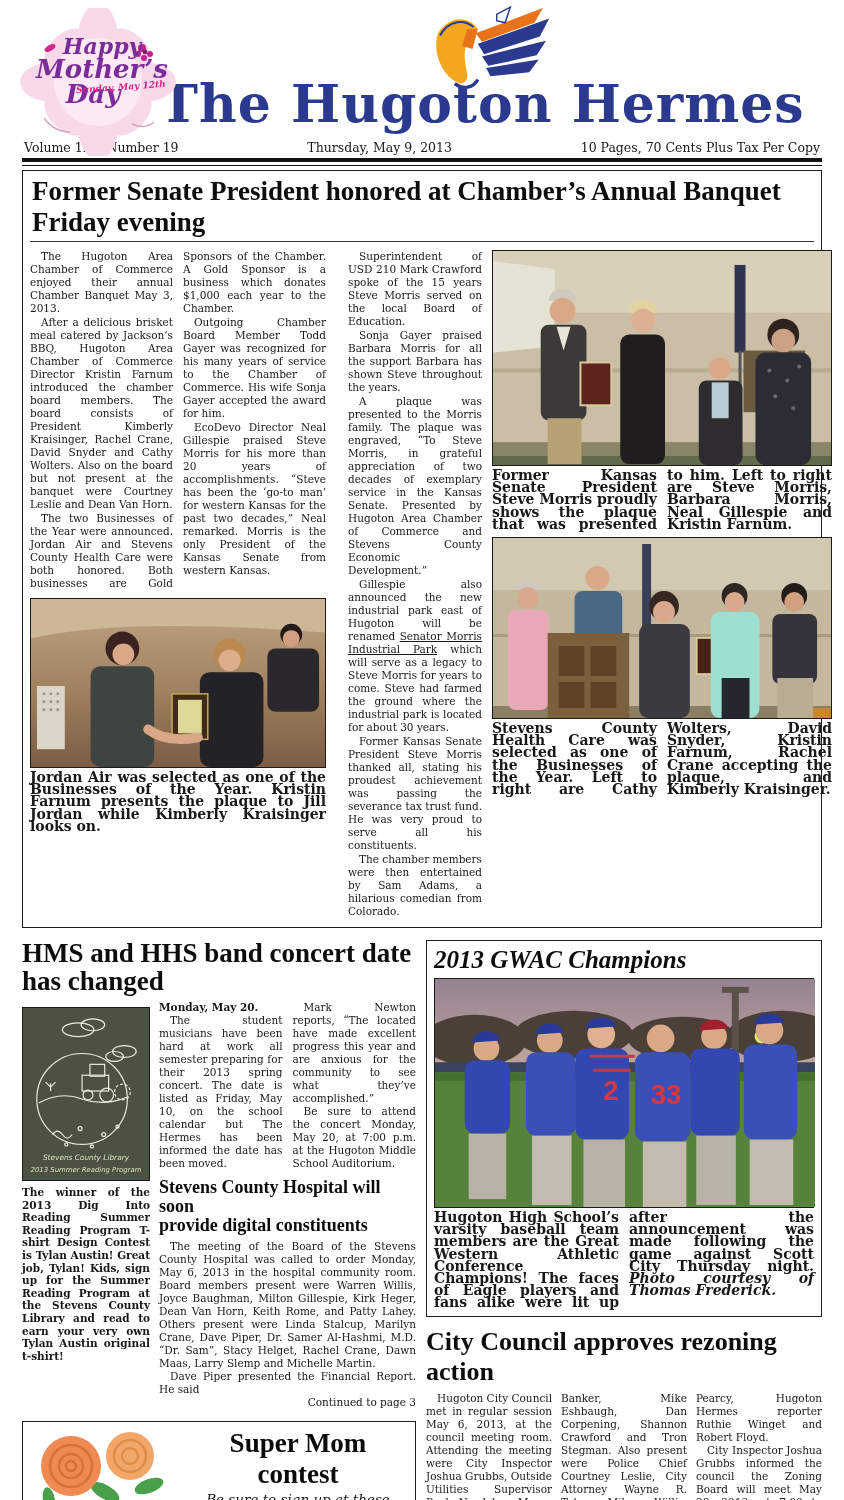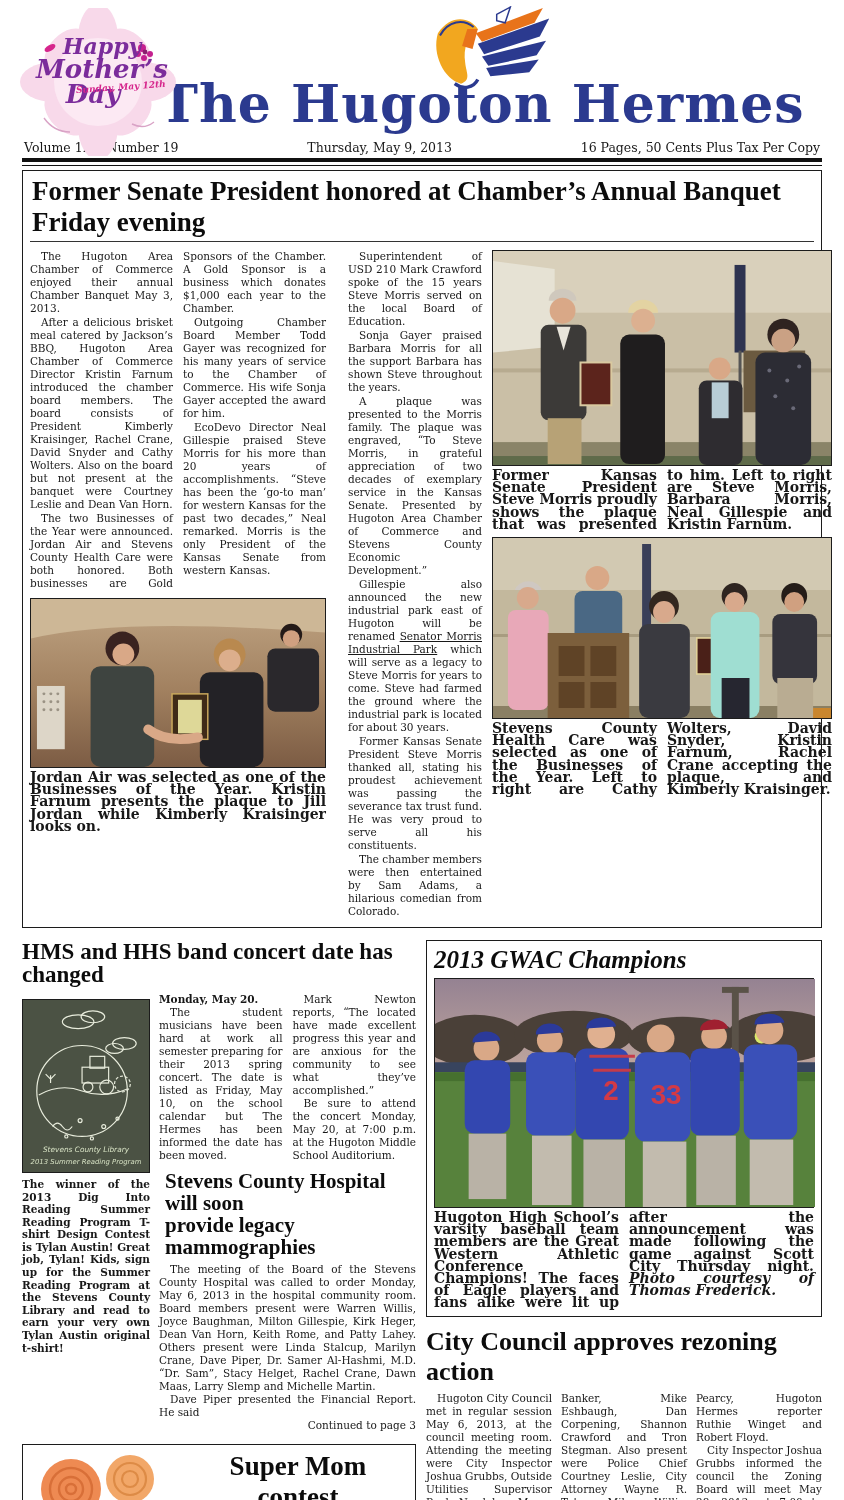--- a/index.html
+++ b/index.html
@@ -50,25 +50,25 @@
   .banquet-right { width:340px; }
   .banquet-left p, .banquet-colc p { margin-bottom:1px; }
   .jordan-photo-wrap { margin-top:8px; }
 
   
   .lower { display:flex; gap:10px; margin-top:12px; }
   .lower-left { width:394px; }
   .lower-right { width:396px; }
 
   
-  .band-head { font-size:23px; line-height:1.02; }
+  .band-head { font-size:27px; line-height:1.02; }
   .band-grid { display:flex; gap:9px; margin-top:6px; }
   .band-col1 { width:128px; }
   .band-rightsub { width:257px; }
-  .hospital-head { font-size:21px; line-height:1.05; margin:8px 0 5px 6px; }
+  .hospital-head { font-size:18px; line-height:1.05; margin:8px 0 5px 0; }
   .tshirt-caption { margin-top:5px; font-size:10.5px; line-height:12.6px; }
 
   
   .gwac-box { padding:5px 7px 7px 7px; }
   .gwac-head { font-size:25px; font-style:italic; padding-bottom:4px; }
 
   
   .cc-head { font-size:26px; margin-top:10px; }
   .cols3 { column-count:3; column-gap:9px; margin-top:5px; }
   .comm-head { font-size:24px; margin-top:12px; letter-spacing:-0.5px; }
@@ -128,21 +128,21 @@
         <path d="M56,22 L66,22 L61,41 L51,38 Z" fill="#e8731a"></path>
         <path d="M44,74 C52,80 62,78 66,70" stroke="#2b3a8f" stroke-width="3.2" fill="none"></path>
         <path d="M30,28 C38,14 52,12 62,20" stroke="#2b3a8f" stroke-width="2" fill="none"></path>
       </svg>
       <div class="mast-title">The Hugoton Hermes</div>
     </div>
 
     <div class="issue-row">
       <span>Volume 126, Number 19</span>
       <span>Thursday, May 9, 2013</span>
-      <span>16 Pages, 50 Cents Plus Tax Per Copy</span>
+      <span>10 Pages, 70 Cents Plus Tax Per Copy</span>
     </div>
     <div class="rule-double"></div>
   </div>
 
   <div class="framed banquet-box">
     <div class="headline banquet-head">Former Senate President honored at Chamber’s Annual Banquet Friday evening</div>
     <div class="banquet-grid">
       <div class="banquet-left">
         <div class="banquet-leftsub">
           <div class="cols2 body-text">
@@ -316,21 +316,21 @@
           <div class="band-rightsub">
             <div class="cols2 body-text">
               <p class="noindent b">Monday, May 20.</p>
               <p>The student musicians have been hard at work all semester preparing for their 2013 spring concert. The date is listed as Friday, May 10, on the school calendar but The Hermes has been informed the date has been moved.</p>
               <p>Mark Newton reports, “The located have made excellent progress this year and are anxious for the community to see what they’ve accomplished.”</p>
               <p>Be sure to attend the concert Monday, May 20, at 7:00 p.m. at the Hugoton Middle School Auditorium.</p>
             </div>
             <div>
               <div class="headline hospital-head">
                 <div>Stevens County Hospital will soon</div>
-                <div>provide legacy mammographies</div>
+                <div>provide digital constituents</div>
               </div>
               <div class="body-text">
                 <p>The meeting of the Board of the Stevens County Hospital was called to order Monday, May 6, 2013 in the hospital community room.  Board members present were Warren Willis, Joyce Baughman, Milton Gillespie, Kirk Heger, Dean Van Horn, Keith Rome, and Patty Lahey. Others present were Linda Stalcup, Marilyn Crane, Dave Piper, Dr. Samer Al-Hashmi, M.D. “Dr. Sam”, Stacy Helget, Rachel Crane, Dawn Maas, Larry Slemp and Michelle Martin.</p>
                 <p>Dave Piper presented the Financial Report. He said</p>
                 <p class="continued">Continued to page 3</p>
               </div>
             </div>
           </div>
         </div>
       </div>

